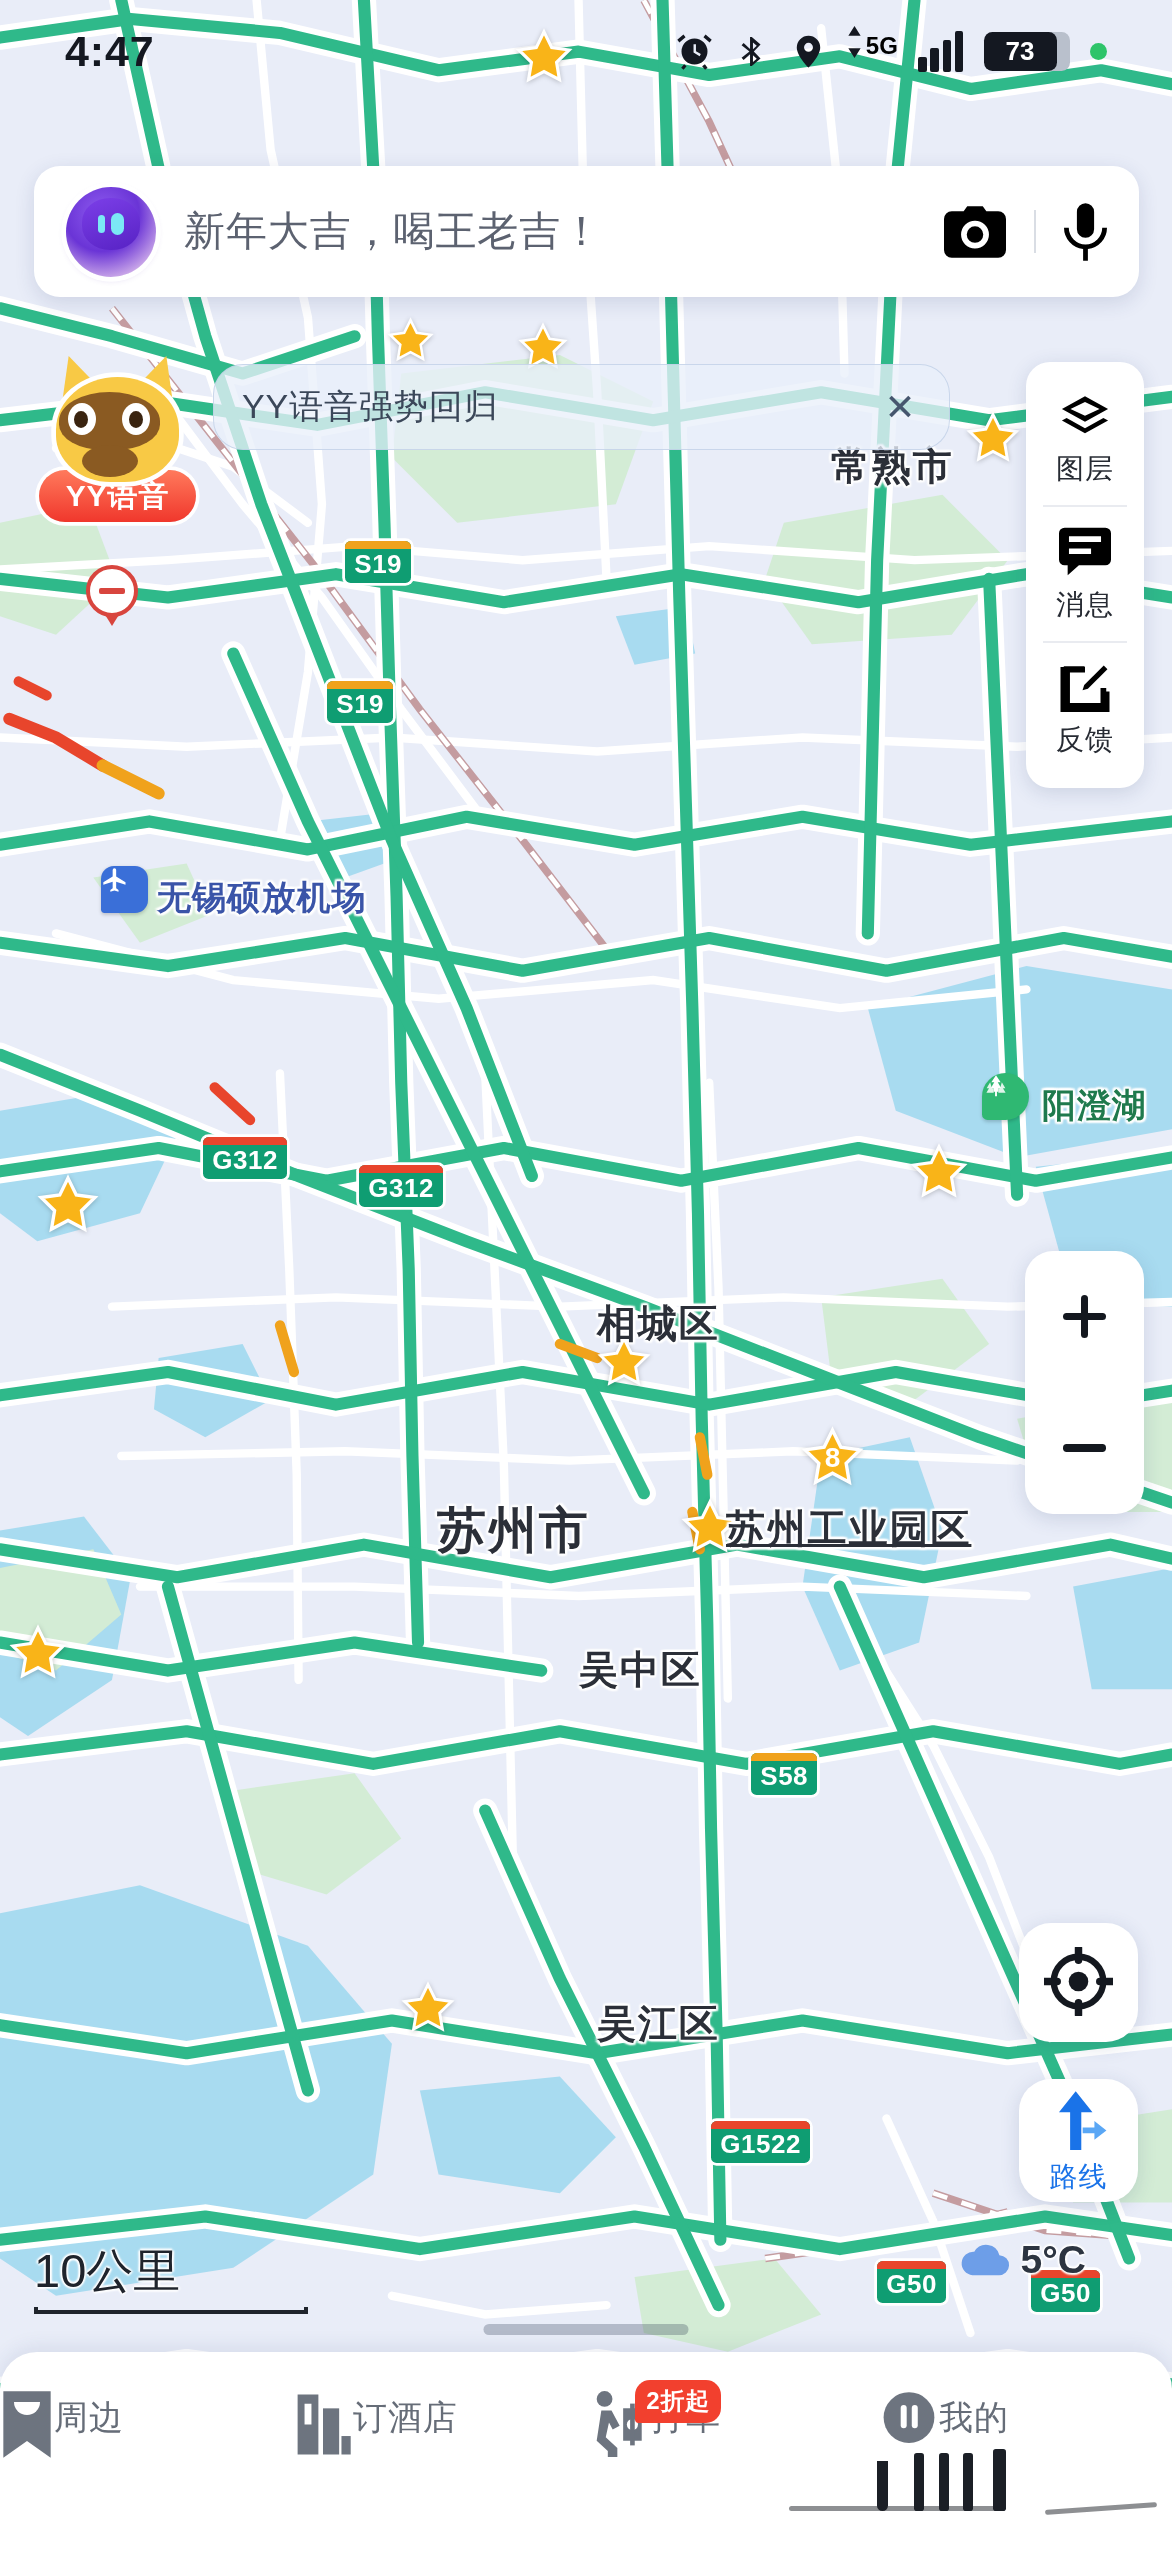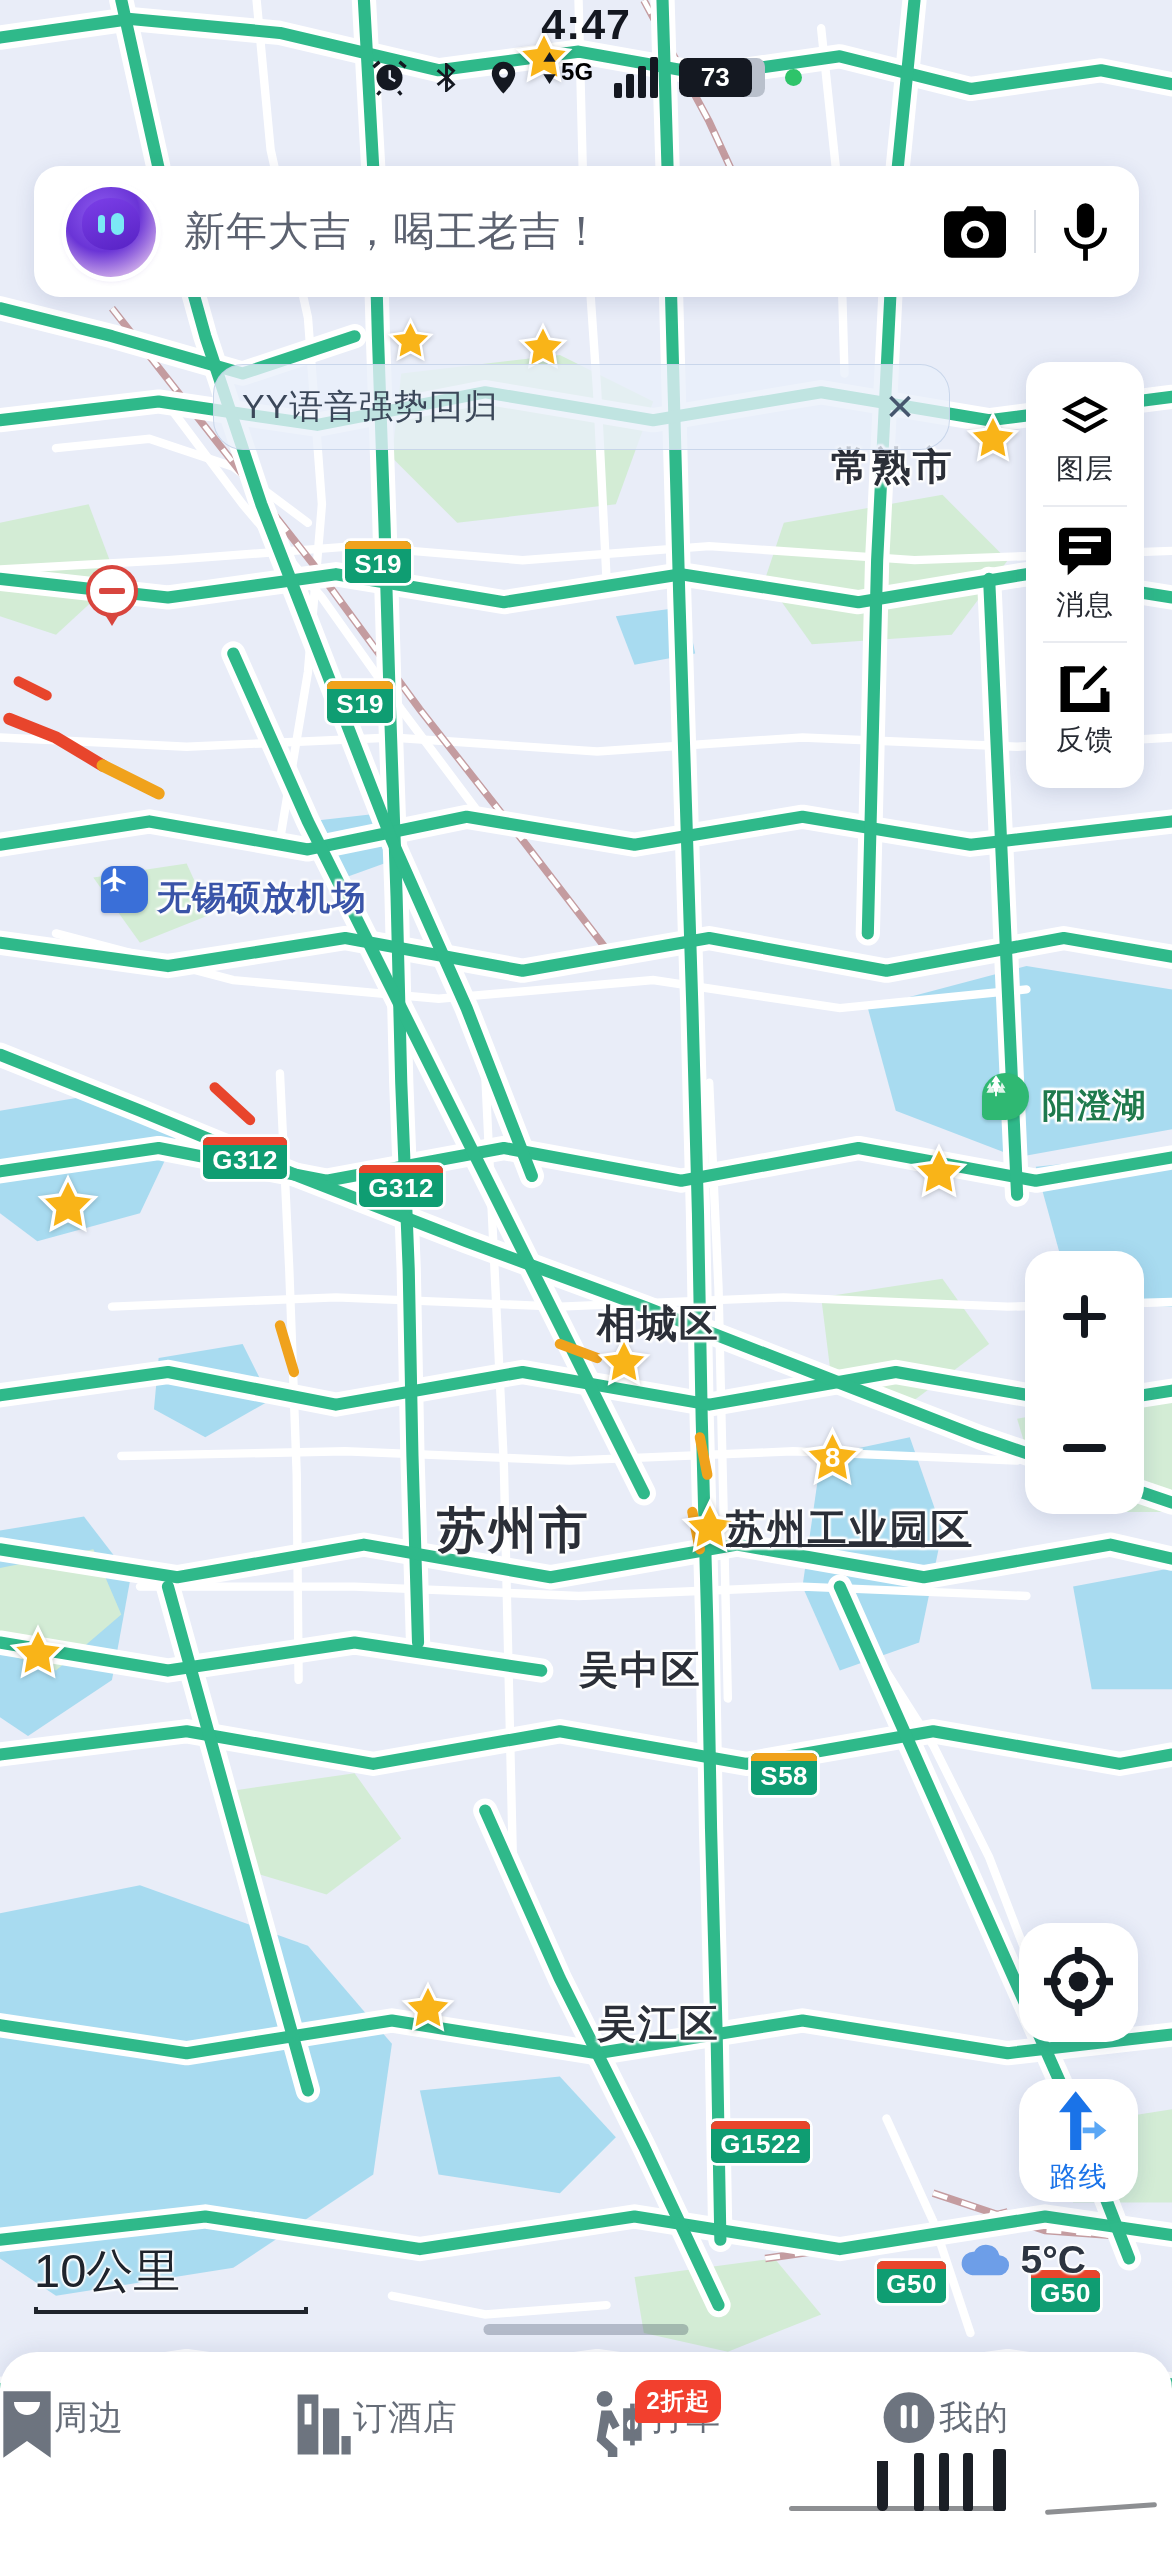--- a/index.html
+++ b/index.html
@@ -83,21 +83,21 @@
   .no-entry .tail {
     width: 0; height: 0; margin: -3.7px auto 0;
     border-left: 8.4px solid transparent; border-right: 8.4px solid transparent;
     border-top: 13px solid #d8453e;
   }
 
   
   #status-bar {
     position: absolute; top: 0; left: 0; width: 1172px; height: 103px;
     display: flex; align-items: center; justify-content: space-between;
-    padding: 0 65px; z-index: 40; flex-direction: column;
+    padding: 0 65px; z-index: 40;
   }
   #status-time { font-size: 43px; font-weight: bold; color: #141821; letter-spacing: 0.9px; }
   #status-icons { display: flex; align-items: center; gap: 20.5px; }
   #status-icons svg { display: block; fill: #141821; }
   .net-group { display: flex; align-items: flex-end; gap: 1.9px; }
   .net-5g { font-size: 24px; font-weight: bold; color: #000000; line-height: 1; margin-bottom: 18.7px;}
   .updown { display:flex; flex-direction:column; align-items:center; margin-bottom: 18.7px; margin-right: 1.9px;}
   .bars { display: flex; align-items: flex-end; gap: 3.7px; height: 41px; }
   .bars i { width: 8.4px; background: #141821; border-radius: 1.9px; display: block; }
   .battery {
@@ -622,20 +622,37 @@
       </span>
       <span class="divider"></span>
       <span>
         <svg width="43" height="58" viewBox="0 0 18 24">
             <path d="M9 0a3.6 3.6 0 0 0-3.6 3.6v7.2a3.6 3.6 0 0 0 7.2 0V3.6A3.6 3.6 0 0 0 9 0zM2 10.2H0a9 9 0 0 0 8 8.9V24h2v-4.9a9 9 0 0 0 8-8.9h-2a7 7 0 0 1-14 0z"></path>
           </svg>
       </span>
     </div>
   </div>
 
+  <div id="mascot">
+    <div class="head">
+      <span class="ear l"></span>
+        <span class="ear r"></span>
+      <span class="facebox"></span>
+      <span class="mask">
+        <span class="eye l">
+            <span class="pupil"></span>
+          </span>
+        <span class="eye r">
+            <span class="pupil"></span>
+          </span>
+      </span>
+      <span class="snout"></span>
+    </div>
+    <div class="badge">YY语音</div>
+  </div>
 
   <div id="ad-banner">
     <div id="ad-text">YY语音强势回归</div>
     <div id="ad-close">✕</div>
   </div>
 
   <div id="tool-panel">
     <div class="tool-item">
       <span>
         <svg width="54" height="47" viewBox="0 0 24 22">

